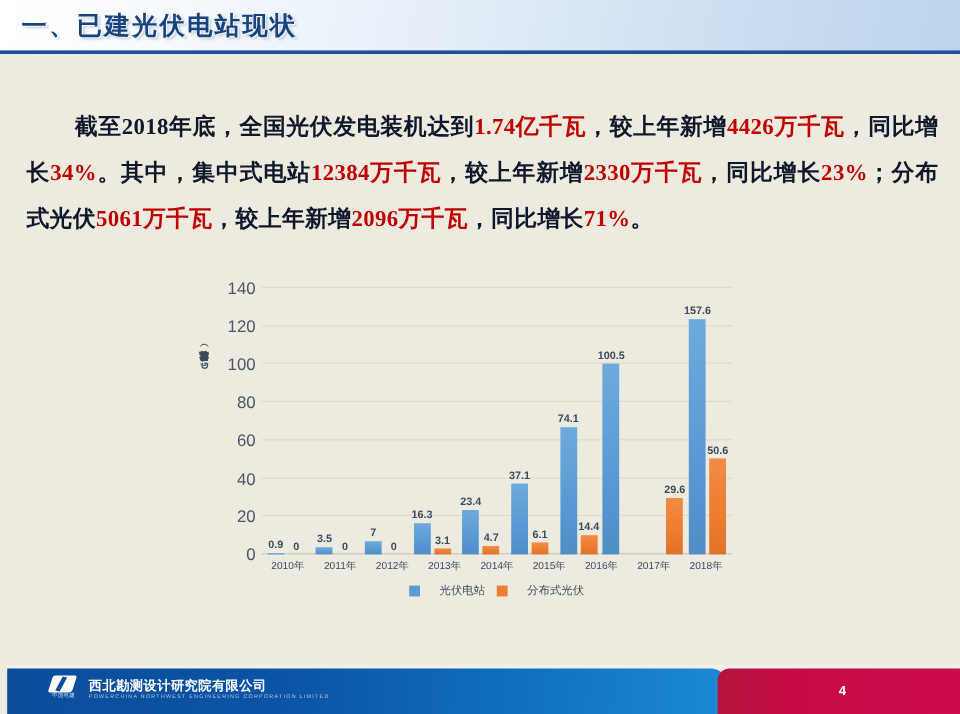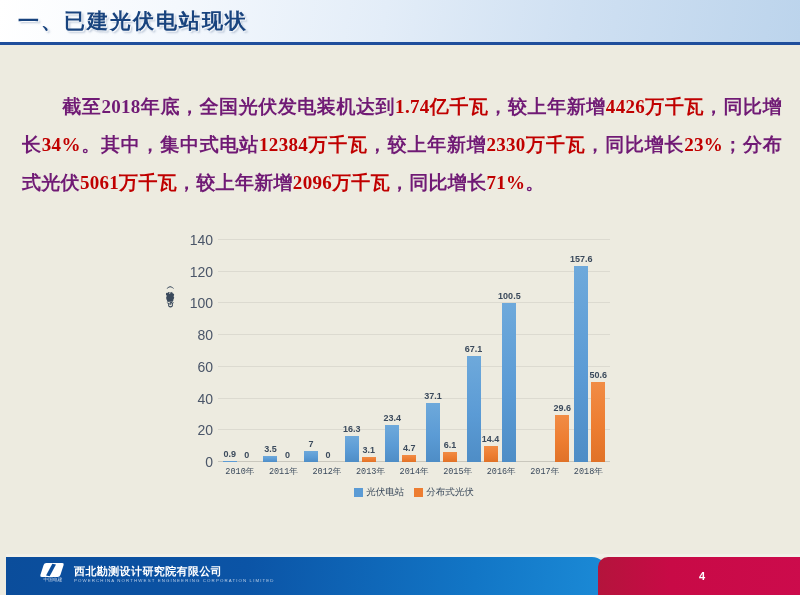--- a/index.html
+++ b/index.html
@@ -40,21 +40,21 @@
     font-family: "Liberation Serif", "DejaVu Serif", serif;
     font-size: 19px;
     font-weight: bold;
     line-height: 38px;
     text-align: justify;
     color: #2E5FB5;
     letter-spacing: .3px;
   }
   .body-text .ind { display: inline-block; width: 40px; }
   .body-text .hl { color: #C00000; }
-  .body-text .bl { color: #701a75; }
+  .body-text .bl { color: #0f172a; }
 
   
   .chart-wrap {
     position: absolute;
     left: 168px; top: 234px;
     width: 450px; height: 276px;
   }
   .ylabel {
     position: absolute; left: -2px; top: 60px;
     width: 16px;
@@ -91,21 +91,20 @@
     width: 392px; height: 20px;
     display: flex;
   }
   .cat {
     flex: 1 1 0;
     text-align: center;
     font-size: 8.5px;
     color: #3B4A5C;
     padding-top: 4px;
     white-space: nowrap;
-    font-family: Liberation Mono, monospace;
   }
   .groups {
     position: absolute; left: 0; top: 0;
     width: 100%; height: 100%;
     display: flex;
     align-items: flex-end;
   }
   .group {
     flex: 1 1 0;
     height: 100%;
@@ -136,21 +135,21 @@
     position: absolute;
     left: 50px; top: 252px;
     width: 392px;
     display: flex;
     justify-content: center;
     align-items: center;
     gap: 10px;
     font-size: 9.5px;
     color: #3B4A5C;
   }
-  .legend-item { display: flex; align-items: center; gap: 3px; }
+  .legend-item { display: flex; align-items: center; gap: 16px; }
   .legend-swatch { width: 9px; height: 9px; display: inline-block; }
   .legend-swatch.s0 { background: #5B9BD5; }
   .legend-swatch.s1 { background: #ED7D31; }
 
   
   .footer {
     position: absolute; left: 6px; bottom: 0;
     width: 800px; height: 38px;
   }
   .footer-blue {
@@ -303,21 +302,21 @@
           <div class="group">
             <div class="bar s0" style="height: 26.5%;">
               <span class="vlabel">37.1</span>
             </div>
             <div class="bar s1" style="height: 4.35714%;">
               <span class="vlabel">6.1</span>
             </div>
           </div>
           <div class="group">
             <div class="bar s0" style="height: 47.9286%;">
-              <span class="vlabel">67.1</span>
+              <span class="vlabel">74.1</span>
             </div>
             <div class="bar s1" style="height: 7.35714%;">
               <span class="vlabel">14.4</span>
             </div>
           </div>
           <div class="group">
             <div class="bar s0" style="height: 71.7857%;">
               <span class="vlabel">100.5</span>
             </div>
             <div class="bar s1" style="height: 21.1429%; margin-left: 36px;">

